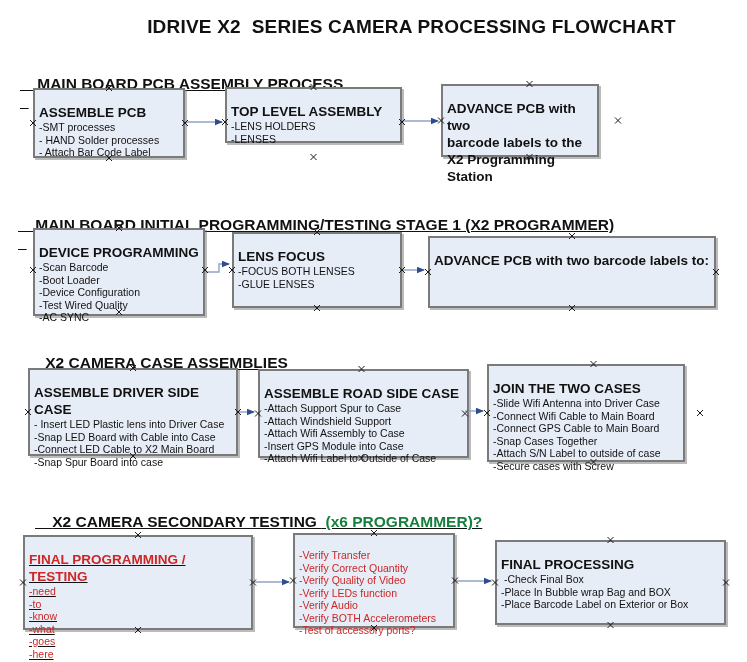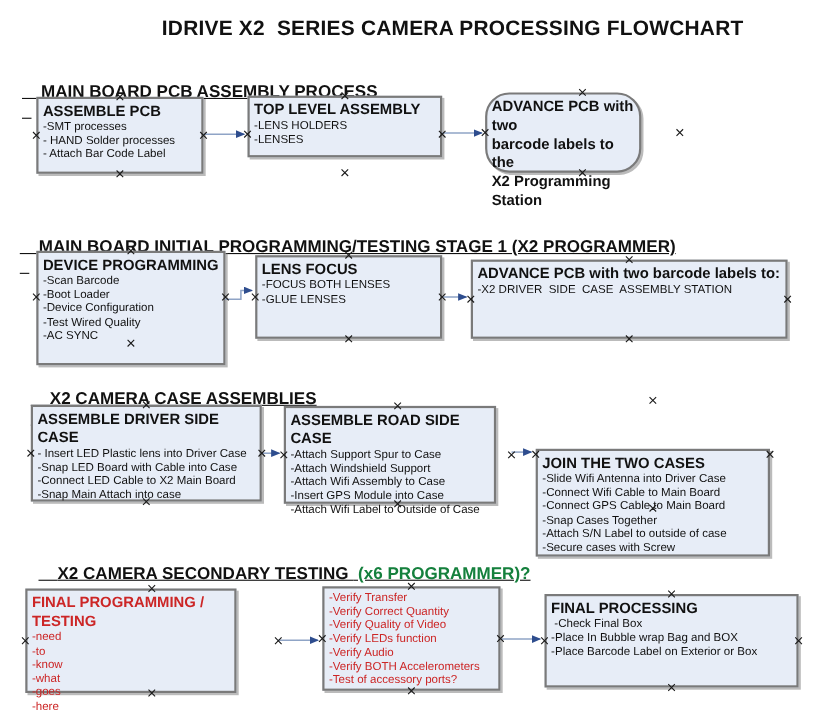--- a/index.html
+++ b/index.html
@@ -19,21 +19,21 @@
   .section-header{
     position:absolute;font-size:15.5px;font-weight:bold;white-space:pre;text-decoration:underline;
   }
   .hdr-red{color:#15803d;}
   .box{
     position:absolute;
     background:#e7edf7;
     border:2px solid #7a7a7a;
     box-shadow:2px 2px 0 rgba(105,105,105,0.45);
     box-sizing:border-box;
-    padding:2px 4px 0 4px;
+    padding:14px 4px 0 4px;
     overflow:visible;
   }
   .box-title{
     font-size:13.5px;font-weight:bold;line-height:17px;
     white-space:pre-line;
   }
   .box-title.nowrap{white-space:pre;}
   .box-item{
     font-size:10.5px;line-height:12.5px;white-space:pre;
   }
@@ -57,79 +57,78 @@
     <div class="box-title">ASSEMBLE PCB</div>
     <div class="box-item">-SMT processes</div>
     <div class="box-item">- HAND Solder processes</div>
     <div class="box-item">- Attach Bar Code Label</div>
   </div>
   <div class="box" style="left:225px;top:87px;width:177px;height:56px;">
     <div class="box-title">TOP LEVEL ASSEMBLY</div>
     <div class="box-item">-LENS HOLDERS</div>
     <div class="box-item">-LENSES</div>
   </div>
-  <div class="box" style="left:441px;top:84px;width:142px;height:73px;border-radius:22px;">
+  <div class="box" style="left:441px;top:84px;width:158px;height:73px;">
     <div class="box-title">ADVANCE PCB with two
 barcode labels to the
  X2 Programming Station</div>
   </div>
 
   <div class="section-header" style="left:18px;top:198px;">
     <span>MAIN BOARD INITIAL PROGRAMMING/TESTING STAGE 1 (X2 PROGRAMMER)</span>
   </div>
-  <div class="box" style="left:33px;top:228px;width:172px;height:104px;">
+  <div class="box" style="left:33px;top:228px;width:172px;height:88px;">
     <div class="box-title">DEVICE PROGRAMMING</div>
     <div class="box-item">-Scan Barcode</div>
     <div class="box-item">-Boot Loader</div>
     <div class="box-item">-Device Configuration</div>
     <div class="box-item">-Test Wired Quality</div>
     <div class="box-item">-AC SYNC</div>
   </div>
   <div class="box" style="left:232px;top:232px;width:170px;height:76px;">
     <div class="box-title">LENS FOCUS</div>
     <div class="box-item">-FOCUS BOTH LENSES</div>
     <div class="box-item">-GLUE LENSES</div>
   </div>
   <div class="box" style="left:428px;top:236px;width:288px;height:72px;">
     <div class="box-title nowrap">ADVANCE PCB with two barcode labels to:</div>
-    <div class="box-item">-X2 DRIVER  SIDE  CASE  ASSEMBLY STATION</div>
   </div>
 
   <div class="section-header" style="left:28px;top:336px;">
     <span>X2 CAMERA CASE ASSEMBLIES</span>
   </div>
   <div class="box" style="left:28px;top:368px;width:210px;height:88px;">
     <div class="box-title">ASSEMBLE DRIVER SIDE CASE</div>
     <div class="box-item">- Insert LED Plastic lens into Driver Case</div>
     <div class="box-item">-Snap LED Board with Cable into Case</div>
     <div class="box-item">-Connect LED Cable to X2 Main Board</div>
-    <div class="box-item">-Snap Main Attach into case</div>
-  </div>
-  <div class="box" style="left:258px;top:369px;width:193px;height:89px;">
+    <div class="box-item">-Snap Spur Board into case</div>
+  </div>
+  <div class="box" style="left:258px;top:369px;width:211px;height:89px;">
     <div class="box-title">ASSEMBLE ROAD SIDE CASE</div>
     <div class="box-item">-Attach Support Spur to Case</div>
     <div class="box-item">-Attach Windshield Support</div>
     <div class="box-item">-Attach Wifi Assembly to Case</div>
     <div class="box-item">-Insert GPS Module into Case</div>
     <div class="box-item">-Attach Wifi Label to Outside of Case</div>
   </div>
-  <div class="box" style="left:487px;top:364px;width:213px;height:98px;margin-top:44px;">
+  <div class="box" style="left:487px;top:364px;width:198px;height:98px;">
     <div class="box-title">JOIN THE TWO CASES</div>
     <div class="box-item">-Slide Wifi Antenna into Driver Case</div>
     <div class="box-item">-Connect Wifi Cable to Main Board</div>
     <div class="box-item">-Connect GPS Cable to Main Board</div>
     <div class="box-item">-Snap Cases Together</div>
     <div class="box-item">-Attach S/N Label to outside of case</div>
     <div class="box-item">-Secure cases with Screw</div>
   </div>
 
   <div class="section-header" style="left:35px;top:495px;">
     <span>X2 CAMERA SECONDARY TESTING </span><span class="hdr-red"> (x6 PROGRAMMER)?</span>
   </div>
-  <div class="box red" style="left:23px;top:535px;width:192px;height:95px;">
+  <div class="box red" style="left:23px;top:535px;width:230px;height:95px;text-decoration:underline;">
     <div class="box-title">FINAL PROGRAMMING / TESTING</div>
     <div class="box-item">-need</div>
     <div class="box-item">-to</div>
     <div class="box-item">-know</div>
     <div class="box-item">-what</div>
     <div class="box-item">-goes</div>
     <div class="box-item">-here</div>
   </div>
   <div class="box red" style="left:293px;top:533px;width:162px;height:95px;">
     <div class="box-item">-Verify Transfer</div>

